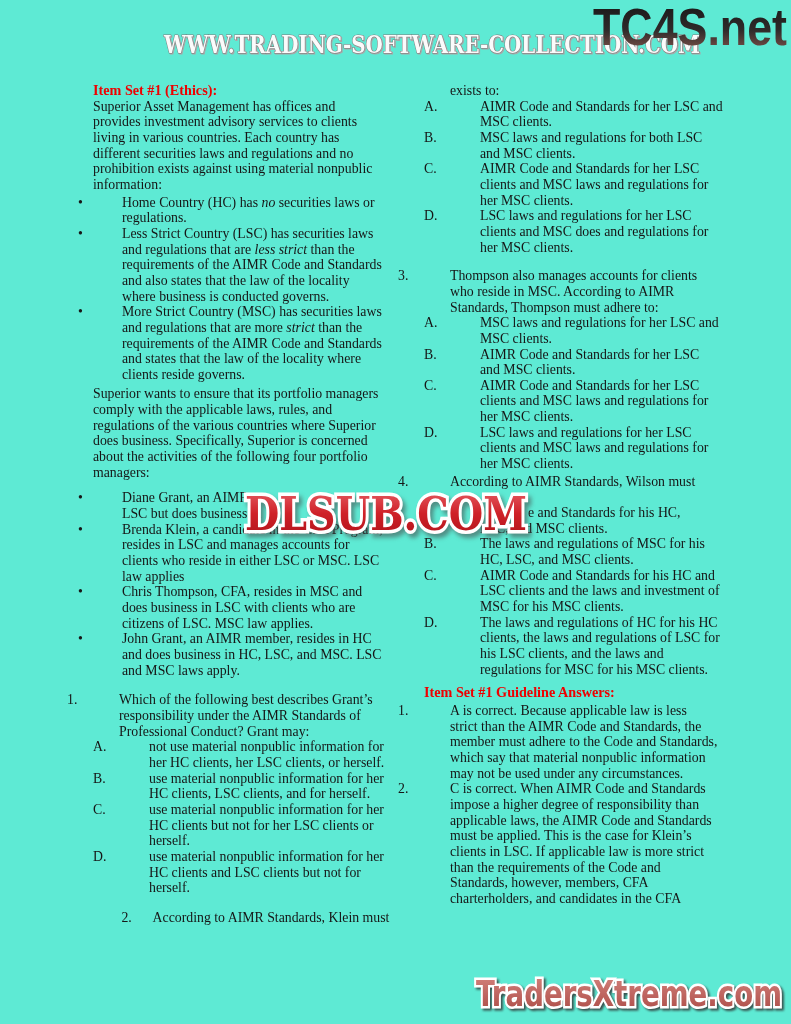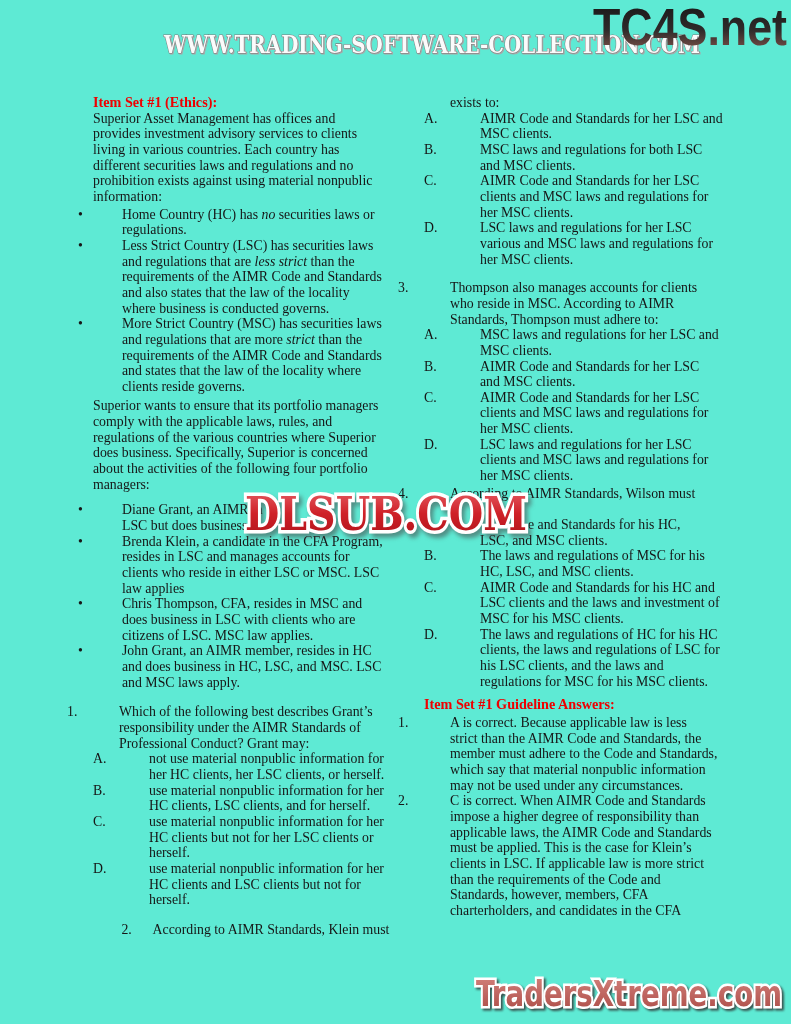--- a/index.html
+++ b/index.html
@@ -1,20 +1,20 @@
 <!DOCTYPE html>
 <html><head>
 <meta charset="utf-8">
 <style>
   * { margin:0; padding:0; box-sizing:border-box; }
   html,body { background:#ffffff; }
   body { width:791px; height:1024px; position:relative; font-family:"Liberation Serif", serif; }
   .page { position:absolute; inset:0; background:#5eead4; overflow:hidden; }
 
-  .col { position:absolute; top:95px; font-size:13.8px; line-height:15.65px; color:#161616; }
+  .col { position:absolute; top:83px; font-size:13.8px; line-height:15.65px; color:#161616; }
   #left-col  { left:93px;  width:330px; }
   #right-col { left:424px; width:330px; }
 
   .block { margin:0; }
   .h { color:#ee0000; font-weight:bold; font-size:14.2px; }
   .para, .bullet, .question, .option, .cont, .ans { white-space:pre-line; }
 
   .bullet   { padding-left:29px; text-indent:-22px; }
   .marker   { display:inline-block; width:22px; }
 
@@ -119,21 +119,21 @@
       <div class="block cont" style="margin-top: 0px;"><span>exists to:</span></div>
       <div class="block optgroup" style="margin-top: 0px;">
         <div class="option"><span class="olabel">A.</span><span>AIMR Code and Standards for her LSC and
 MSC clients.</span></div>
         <div class="option"><span class="olabel">B.</span><span>MSC laws and regulations for both LSC
 and MSC clients.</span></div>
         <div class="option"><span class="olabel">C.</span><span>AIMR Code and Standards for her LSC
 clients and MSC laws and regulations for
 her MSC clients.</span></div>
         <div class="option"><span class="olabel">D.</span><span>LSC laws and regulations for her LSC
-various and MSC laws and regulations for
+clients and MSC does and regulations for
 her MSC clients.</span></div>
       </div>
       <div class="block qblock" style="margin-top: 13px;">
         <div class="question"><span class="qnum">3.</span><span><span>Thompson also manages accounts for clients
 who reside in MSC. According to AIMR
 Standards, Thompson must adhere to:</span></span></div>
         <div class="option"><span class="olabel">A.</span><span>MSC laws and regulations for her LSC and
 MSC clients.</span></div>
         <div class="option"><span class="olabel">B.</span><span>AIMR Code and Standards for her LSC
 and MSC clients.</span></div>

